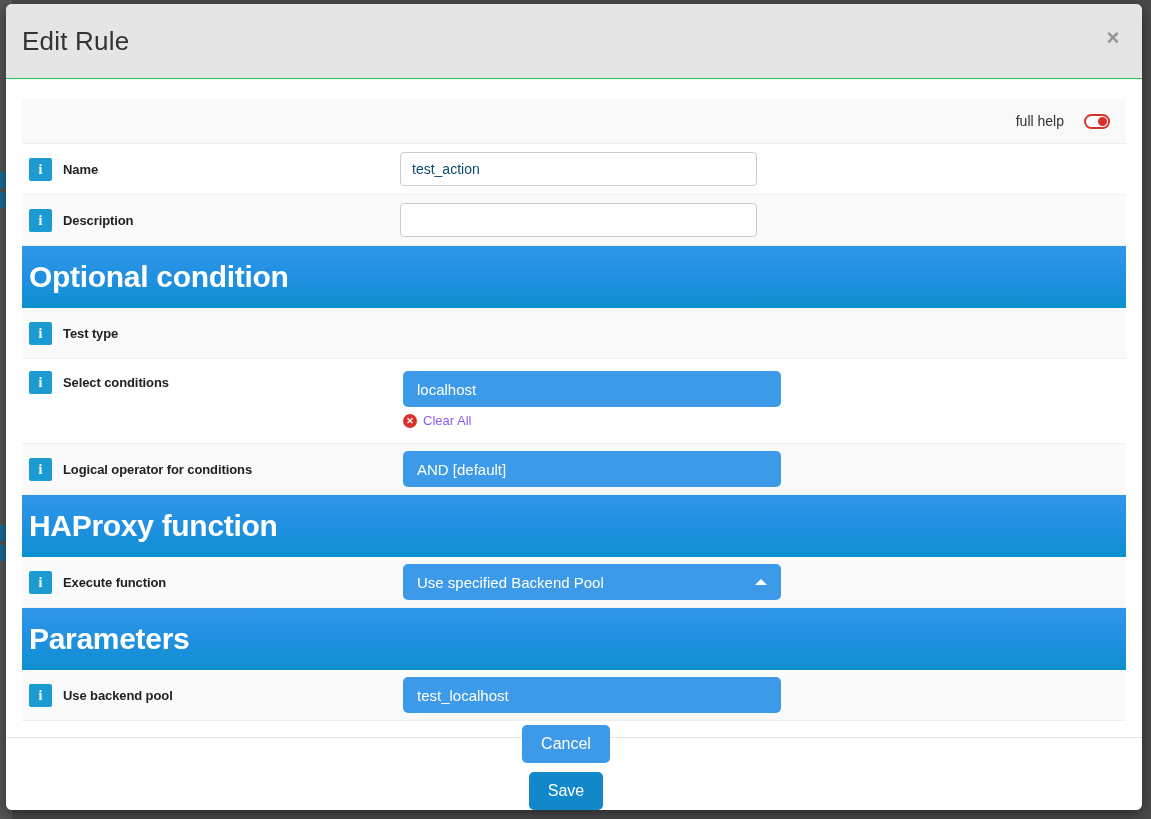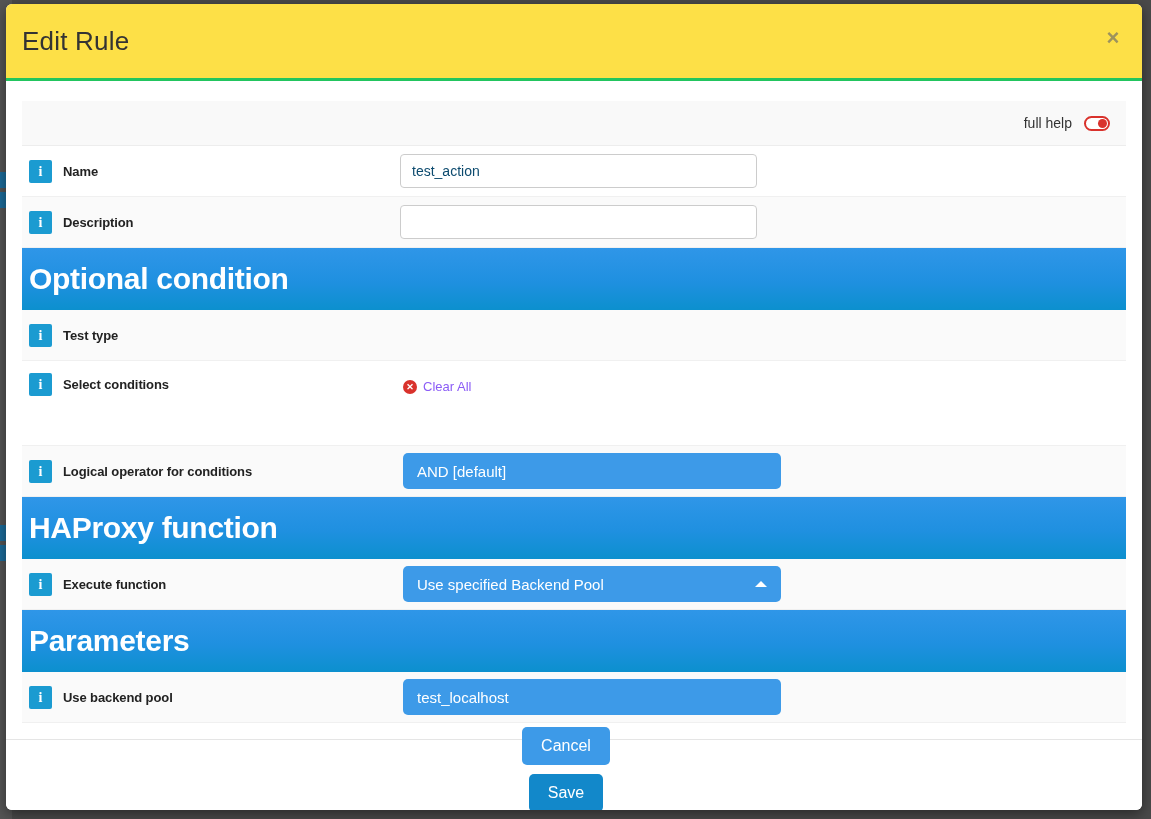--- a/index.html
+++ b/index.html
@@ -49,22 +49,22 @@
     height: 806px;
     background: #ffffff;
     border-radius: 6px;
     box-shadow: 0 4px 14px rgba(0,0,0,.45);
     overflow: hidden;
   }
 
   .modal-header {
     position: relative;
     height: 74px;
-    border-bottom: 3px solid #22c55e;
-    background: #fde047;
+    border-bottom: 1px solid #22c55e;
+    background: #e5e5e5;
   }
   .modal-title {
     position: absolute;
     left: 16px;
     top: 22px;
     font-size: 26px;
     font-weight: 400;
     color: #333;
     letter-spacing: .2px;
   }
@@ -102,21 +102,21 @@
     background: #f9f9f9;
     border-bottom: 1px solid #ededed;
   }
   .help-inner {
     position: absolute;
     right: 16px;
     top: 0;
     height: 44px;
     display: flex;
     align-items: center;
-    gap: 12px;
+    gap: 20px;
     cursor: pointer;
   }
   .help-label {
     font-size: 14px;
     color: #333;
   }
   .toggle-switch {
     display: inline-block;
     width: 26px;
     height: 15px;
@@ -342,20 +342,23 @@
           <span class="label-text">Test type</span>
         </div>
       </div>
 
       <div class="row tall">
         <div class="row-label">
           <span class="info-icon">i</span>
           <span class="label-text">Select conditions</span>
         </div>
         <div class="row-field">
+          <div class="select-box">
+            <span>localhost</span>
+          </div>
           <div class="clear-all">
             <span class="clear-icon">✕</span>
             <span class="clear-text">Clear All</span>
           </div>
         </div>
       </div>
 
       <div class="row alt">
         <div class="row-label">
           <span class="info-icon">i</span>

